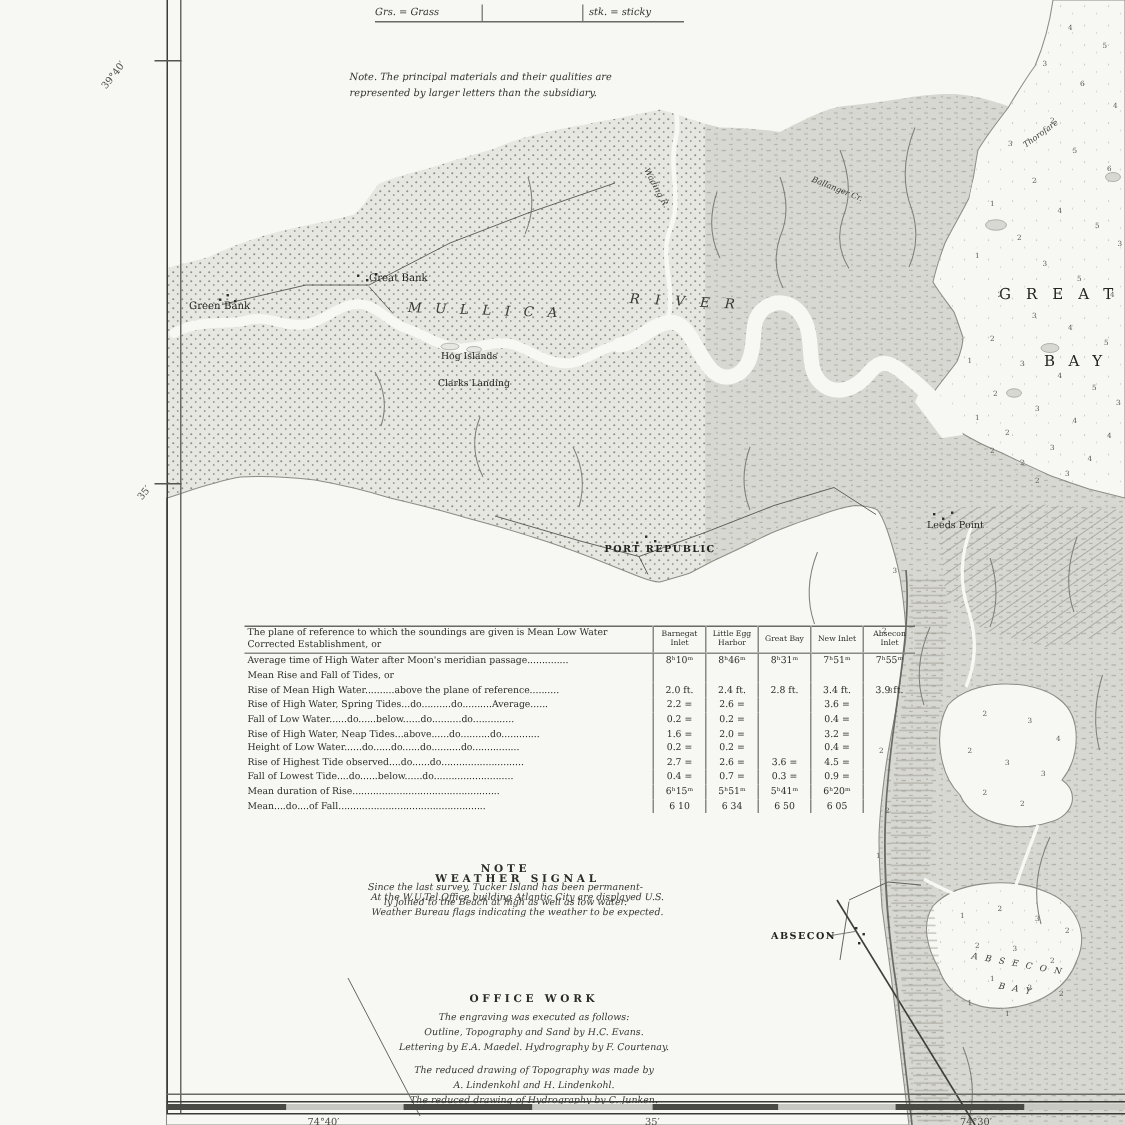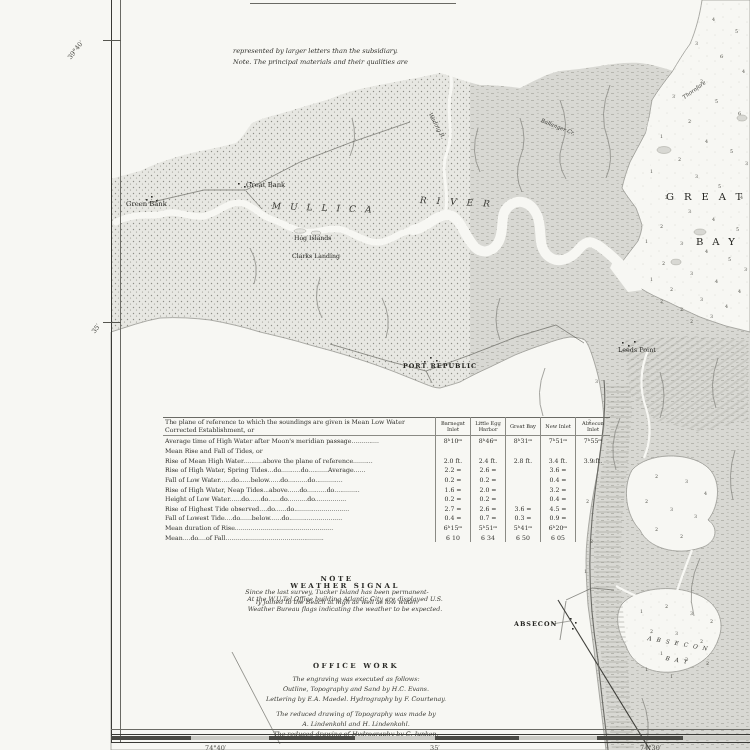--- a/index.html
+++ b/index.html
@@ -264,24 +264,29 @@
     <span class="sounding" style="left: 675px; top: 632px;">3</span>
     <span class="sounding" style="left: 700px; top: 640px;">2</span>
     <span class="sounding" style="left: 660px; top: 652px;">1</span>
     <span class="sounding" style="left: 685px; top: 658px;">2</span>
     <span class="sounding" style="left: 706px; top: 662px;">2</span>
     <span class="sounding" style="left: 670px; top: 675px;">1</span>
     <span class="sounding" style="left: 645px; top: 668px;">1</span>
   </div>
 
 <div class="key">
+  <div class="key-row">
+    <span class="key-c1">Grs. = Grass</span>
+    <span class="key-c2"></span>
+    <span class="key-c3">stk. = sticky</span>
+  </div>
 </div>
 <div class="key-note">
+  <div>Note. The principal materials and their qualities are</div>
   <div>represented by larger letters than the subsidiary.</div>
-  <div>Note. The principal materials and their qualities are</div>
 </div>
 
 <div id="tides-wrap">
   <table id="tides-table">
       <tbody>
         <tr class="hdr">
           <td class="desc">
             <div>The plane of reference to which the soundings are given is Mean Low Water</div>
             <div>Corrected Establishment, or</div>
           </td>

